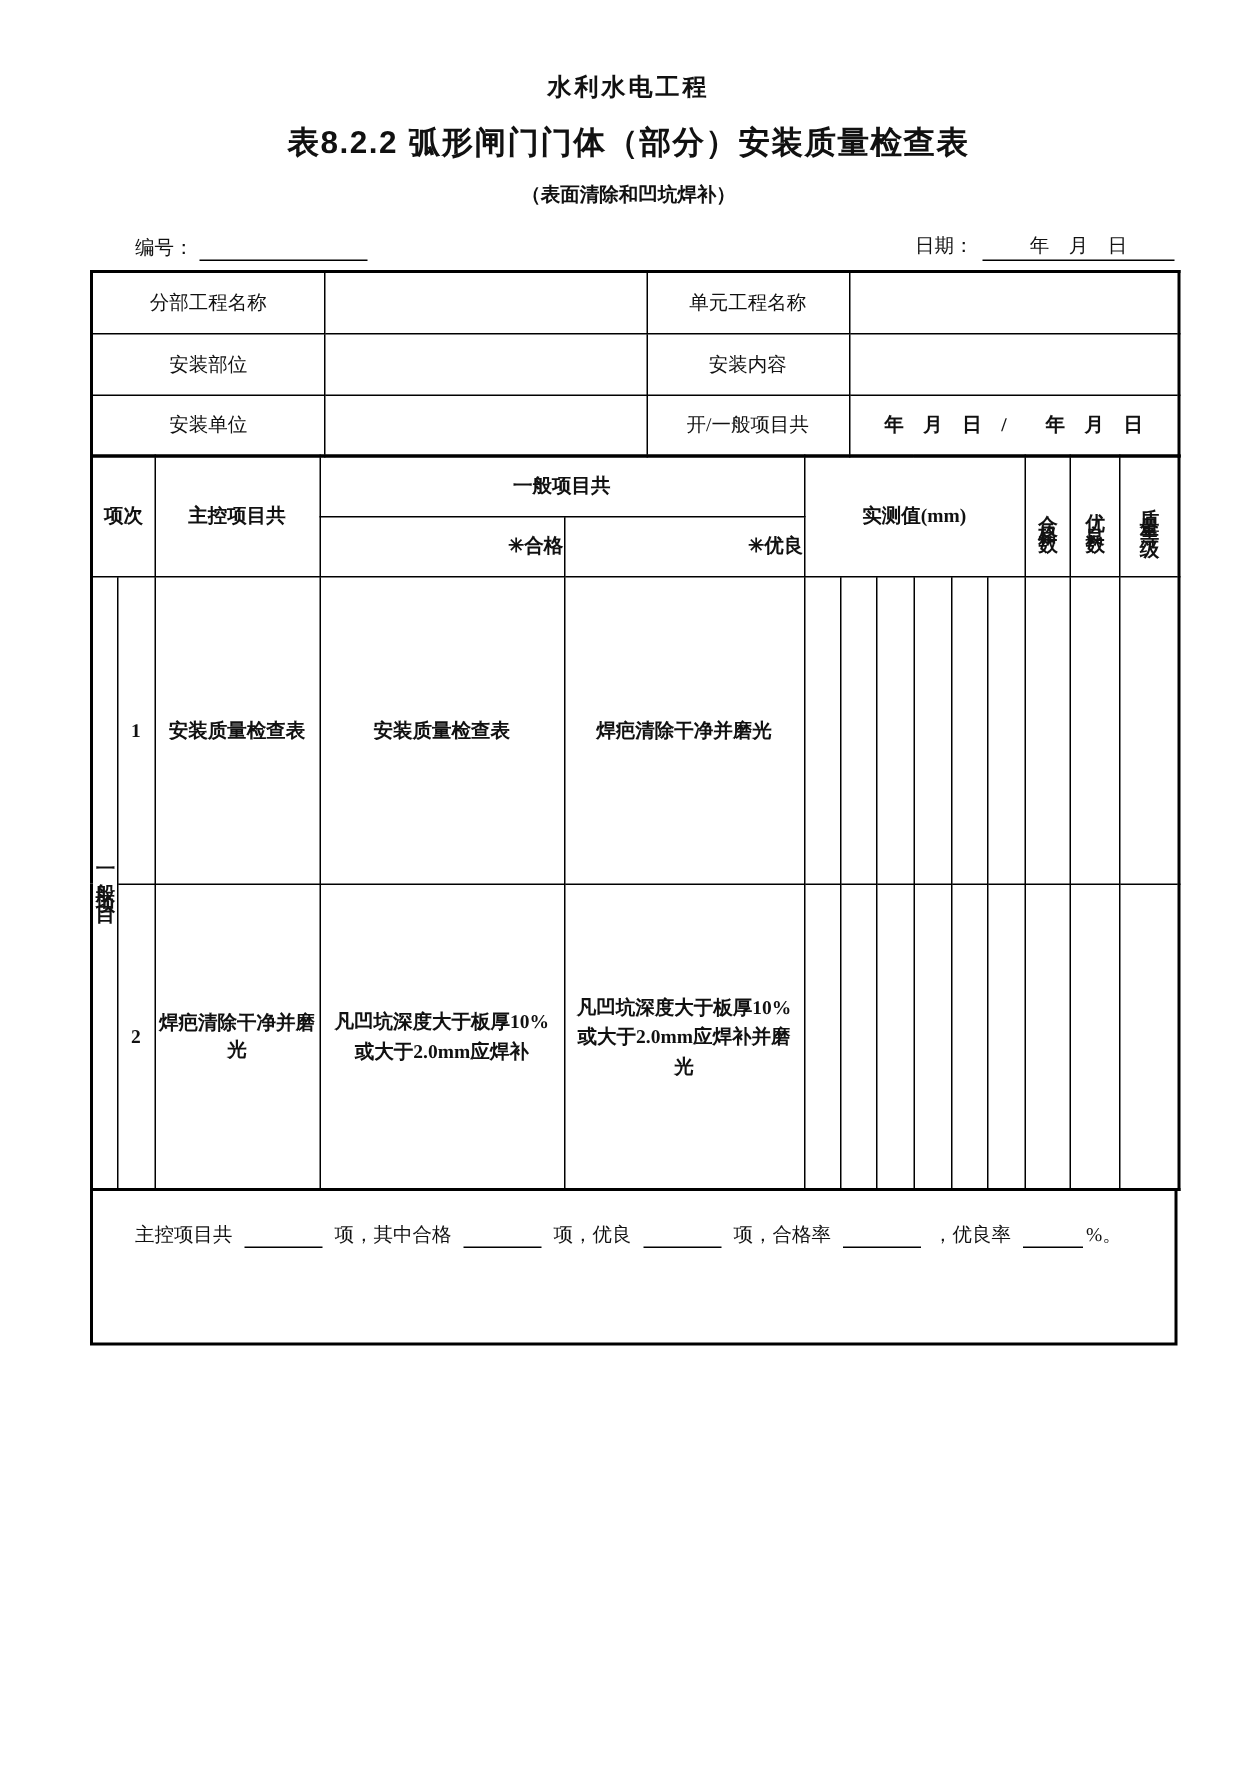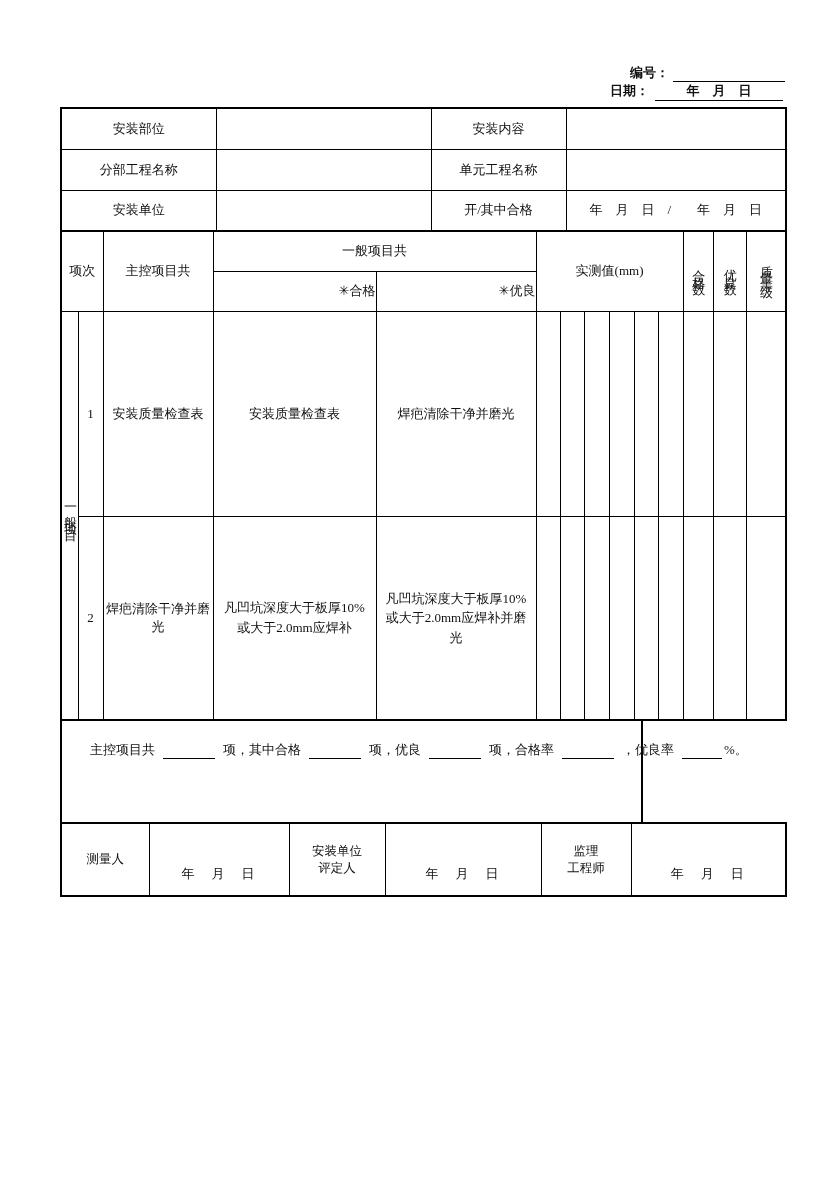--- a/index.html
+++ b/index.html
@@ -12,30 +12,30 @@
   }
   .page { padding-top: 48px; }
 
   
   .titles { text-align: center; font-family: "Liberation Sans", "DejaVu Sans", sans-serif; }
   .supertitle { font-size: 16px; font-weight: bold; letter-spacing: 2px; }
   .form-title { font-size: 21px; font-weight: bold; margin-top: 12px; letter-spacing: 1px; }
   .subtitle  { font-size: 13px; font-weight: bold; margin-top: 12px; }
 
   
-  .meta { width: 725px; margin: 16px 0 6px 60px; display: flex; justify-content: space-between; align-items: flex-end; font-size: 13px; font-weight: bold; flex-direction: column; }
+  .meta { width: 725px; margin: 16px 0 6px 60px; display: flex; justify-content: space-between; align-items: flex-end; font-size: 13px; font-weight: normal; }
   .meta-left { padding-left: 30px; }
   .blank { display: inline-block; border-bottom: 1px solid #000; height: 14px; vertical-align: bottom; }
   .num-blank { width: 112px; margin-left: 4px; }
   .date-blank { display: inline-block; border-bottom: 1px solid #000; min-width: 128px; text-align: center; margin-left: 6px; padding: 0 6px; }
   .meta-right { padding-right: 2px; }
 
   
   table { border-collapse: collapse; table-layout: fixed; width: 725px; margin-left: 60px; }
-  td { border: 1px solid #000; font-size: 13px; text-align: center; vertical-align: middle; overflow: hidden; }
+  td { border: 1px solid #000; font-size: 13px; text-align: center; vertical-align: middle; overflow: hidden; font-weight: bold; }
   .info-table, .main-table, .sign-table { border: 2px solid #000; }
   .main-table { margin-top: -2px; }
 
   .info-table td { height: 41px; }
   .info-table .lbl { font-weight: normal; }
 
   
   .main-table .hcell { height: 40px; }
   .main-table .std-sub { text-align: right; padding-left: 8px; }
   .vert {
@@ -52,73 +52,78 @@
 
   
   .opinion-box {
     width: 725px; margin-left: 60px; margin-top: -2px;
     border: 2px solid #000; height: 128px;
     padding: 12px 0 0 28px; font-size: 13px; font-weight: bold;
   }
 
   
   .summary-box {
-    width: 583px; margin-left: 60px; margin-top: -2px;
+    width: 725px; margin-left: 60px; margin-top: -2px;
     border: 2px solid #000; height: 105px;
     padding: 20px 0 0 28px; font-size: 13px;
   }
   .summary-line { margin-bottom: 18px; white-space: nowrap; }
   .summary-line .blank { width: 52px; margin: 0 8px; }
   .summary-line .blank.pct { width: 40px; margin-right: 2px; }
 
   
   .sign-table { margin-top: -2px; }
   .sign-table td { height: 73px; }
   .sign-label { white-space: pre-line; line-height: 1.35; font-size: 12.5px; }
   .sign-date { vertical-align: bottom; padding-bottom: 12px; letter-spacing: 2px; }
 </style>
 </head>
 <body>
 
 <div class="page">
 
+  <div class="titles">
+    <div class="supertitle">水利水电工程</div>
+    <div class="form-title">表8.2.2 弧形闸门门体（部分）安装质量检查表</div>
+    <div class="subtitle">（表面清除和凹坑焊补）</div>
+  </div>
 
   <div class="meta">
     <div class="meta-left">
       <span>编号：</span><span class="blank num-blank"></span>
     </div>
     <div class="meta-right">
       <span>日期：</span><span class="date-blank"><span>年　月　日</span></span>
     </div>
   </div>
 
   <table class="info-table">
     <colgroup>
         <col style="width:155px">
         <col style="width:215px">
         <col style="width:135px">
         <col style="width:220px">
       </colgroup>
     <tbody>
         <tr>
+      <td class="lbl">分部工程名称</td>
+      <td></td>
+      <td class="lbl">单元工程名称</td>
+      <td></td>
+    </tr>
+    <tr>
       <td class="lbl">安装部位</td>
       <td></td>
       <td class="lbl">安装内容</td>
-      <td></td>
-    </tr>
-    <tr>
-      <td class="lbl">分部工程名称</td>
-      <td></td>
-      <td class="lbl">单元工程名称</td>
       <td></td>
     </tr>
     <tr>
       <td class="lbl">安装单位</td>
       <td></td>
-      <td class="lbl">开/其中合格</td>
+      <td class="lbl">开/一般项目共</td>
       <td>年　月　日　/　　年　月　日</td>
     </tr>
   </tbody>
     </table>
 
   <table class="main-table">
     <colgroup>
       <col style="width:17px">
         <col style="width:25px">
         <col style="width:110px">
@@ -191,36 +196,14 @@
   </tbody>
     </table>
 
 
   <div class="summary-box">
     <div class="summary-line">
       <span>主控项目共</span><span class="blank"></span><span>项，其中合格</span><span class="blank"></span><span>项，优良</span><span class="blank"></span><span>项，合格率</span><span class="blank"></span><span>，优良率</span><span class="blank pct"></span><span>%。</span>
     </div>
   </div>
 
-  <table class="sign-table">
-    <colgroup>
-        <col style="width:88px">
-        <col style="width:140px">
-        <col style="width:96px">
-        <col style="width:156px">
-        <col style="width:90px">
-        <col style="width:155px">
-      </colgroup>
-    <tbody>
-        <tr>
-      <td class="sign-label">测量人</td>
-      <td class="sign-date">年　月　日</td>
-      <td class="sign-label">安装单位
-评定人</td>
-      <td class="sign-date">年　月　日</td>
-      <td class="sign-label">监理
-工程师</td>
-      <td class="sign-date">年　月　日</td>
-    </tr>
-  </tbody>
-    </table>
 
 </div>
 
 </body></html>

